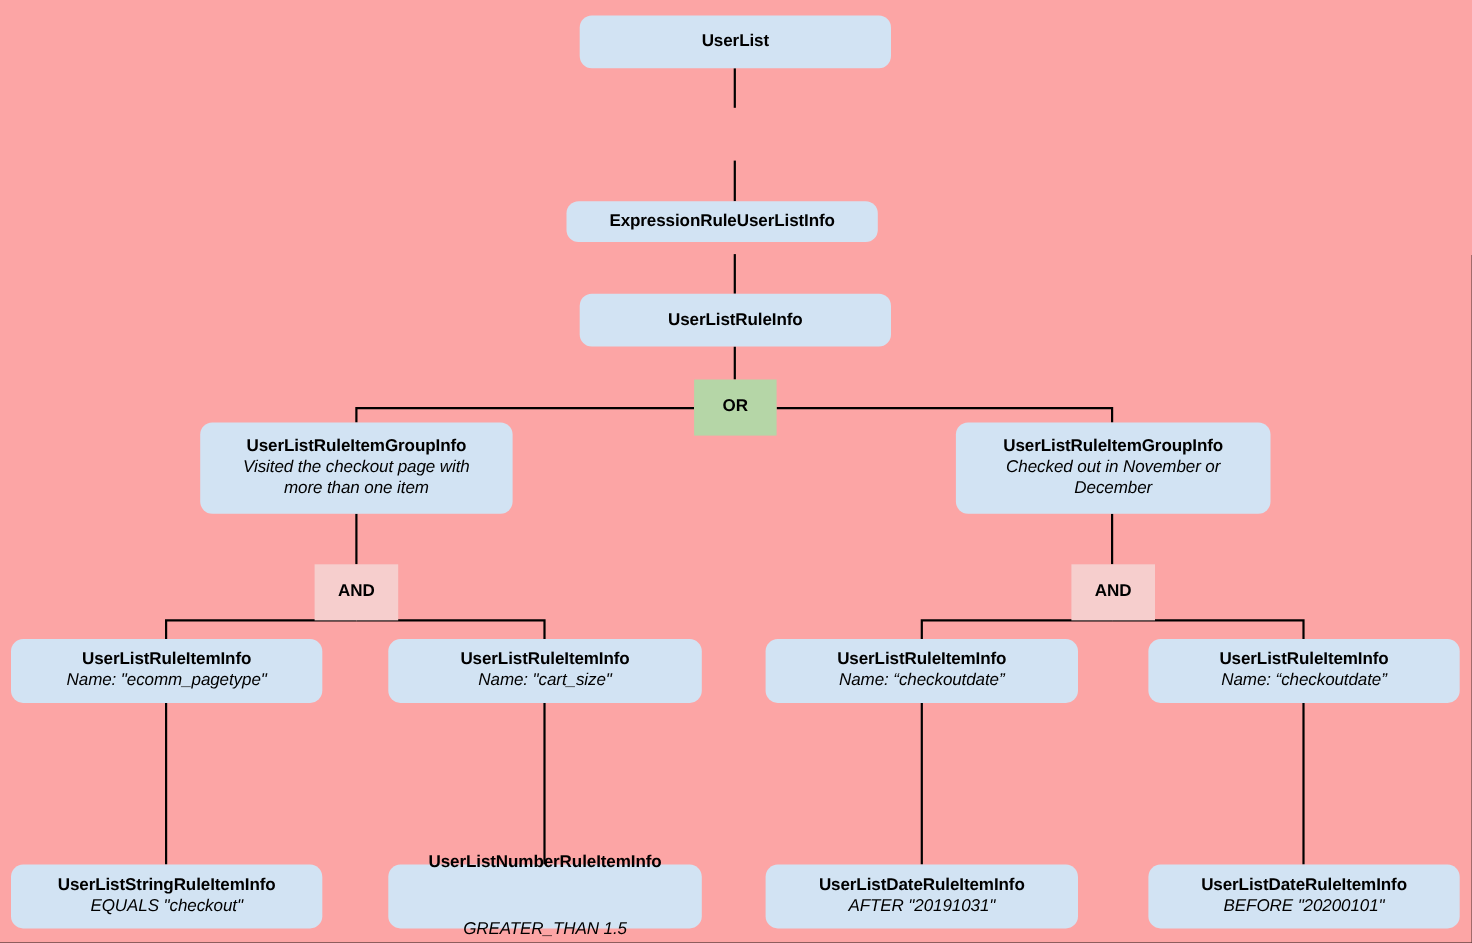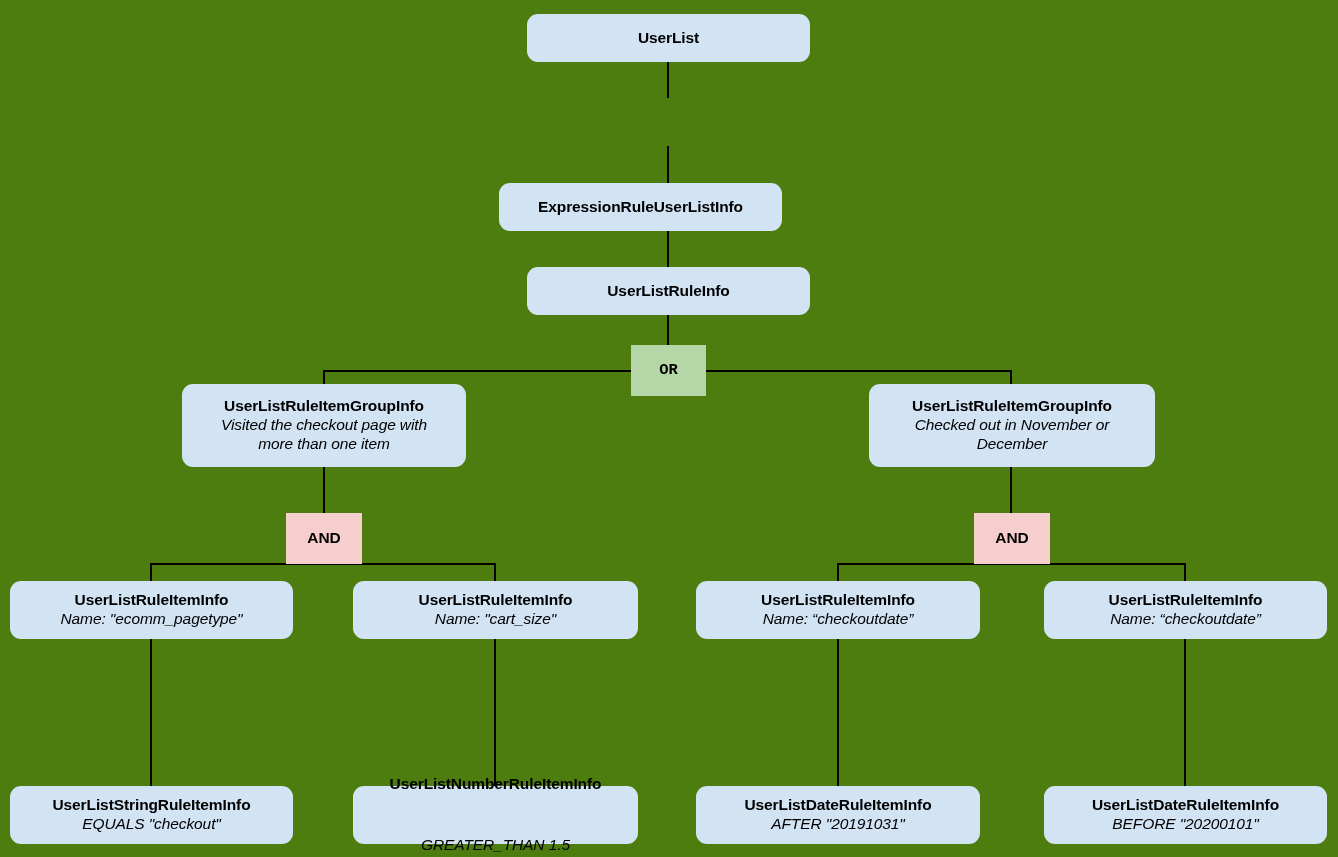--- a/index.html
+++ b/index.html
@@ -5,21 +5,21 @@
 <style>
   html, body {
     margin: 0;
     padding: 0;
     background: #000000;
   }
   #canvas {
     position: relative;
     width: 1338px;
     height: 857px;
-    background: #4d7c0f;
+    background: #fca5a5;
     overflow: hidden;
     font-family: "Liberation Sans", "DejaVu Sans", sans-serif;
   }
   .edge-layer {
     position: absolute;
     left: 0;
     top: 0;
     width: 1338px;
     height: 857px;
     pointer-events: none;
@@ -59,24 +59,24 @@
     letter-spacing: -0.1px;
     padding: 0 24px;
   }
   .op-label {
     font-weight: bold;
     font-size: 15.5px;
   }
   
   #n-userlist            { left: 527px;  top: 14px;  width: 283px; height: 48px; }
   #n-rulebased           { left: 527px;  top: 98px;  width: 283px; height: 48px; }
-  #n-expressionrule      { left: 499px;  top: 183px; width: 283px; height: 48px; }
+  #n-expressionrule      { left: 515px;  top: 183px; width: 283px; height: 37px; }
   #n-userlistruleinfo    { left: 527px;  top: 267px; width: 283px; height: 48px; }
 
-  #n-or                  { left: 631px;  top: 345px; width: 75px;  height: 51px; font-family: Liberation Mono, monospace; }
+  #n-or                  { left: 631px;  top: 345px; width: 75px;  height: 51px; }
 
   #n-group-left          { left: 182px;  top: 384px; width: 284px; height: 83px; }
   #n-group-right         { left: 869px;  top: 384px; width: 286px; height: 83px; }
 
   #n-and-left            { left: 286px;  top: 513px; width: 76px;  height: 51px; }
   #n-and-right           { left: 974px;  top: 513px; width: 76px;  height: 51px; }
 
   #n-item-pagetype       { left: 10px;   top: 581px; width: 283px; height: 58px; }
   #n-item-cartsize       { left: 353px;  top: 581px; width: 285px; height: 58px; }
   #n-item-checkoutdate-1 { left: 696px;  top: 581px; width: 284px; height: 58px; }

